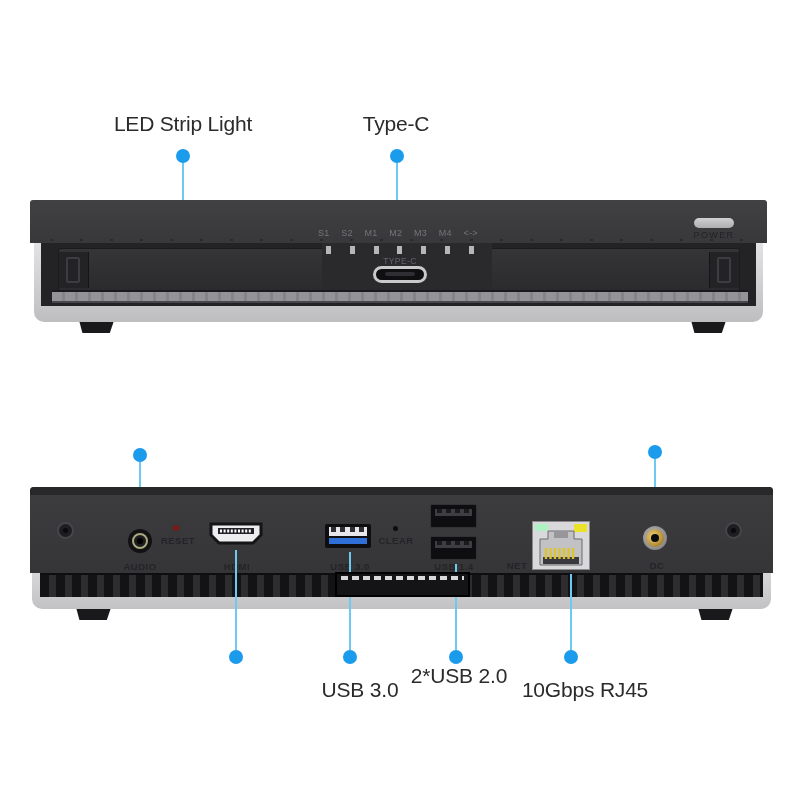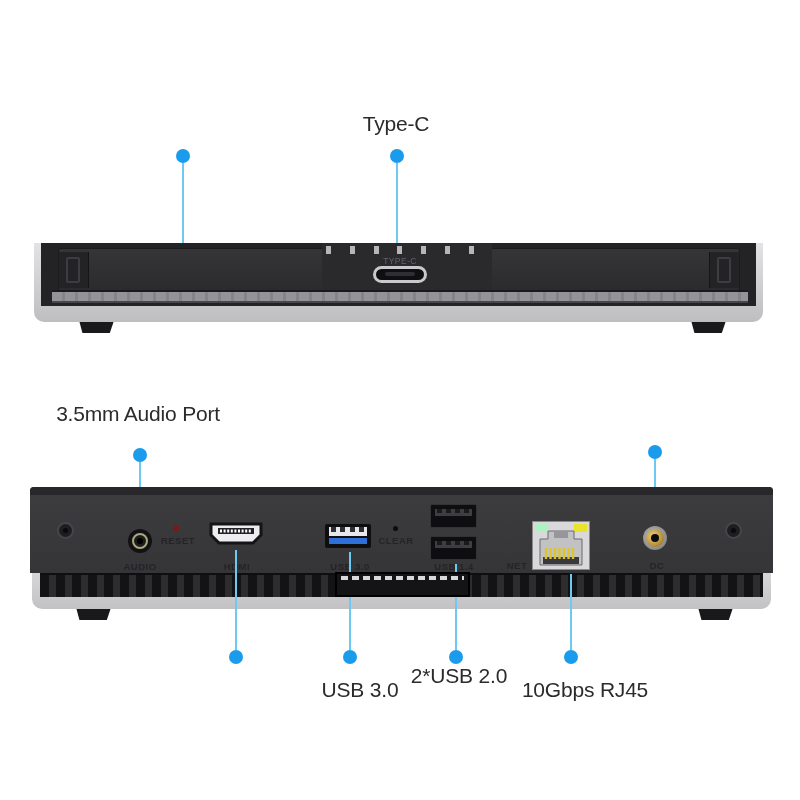--- a/index.html
+++ b/index.html
@@ -109,27 +109,42 @@
   .dc-jack { position:absolute; left:613px; top:39px; width:24px; height:24px; border-radius:50%; background:radial-gradient(circle at 45% 45%,#c9c9cb,#6d6d6f); }
   .dc-gold { position:absolute; left:3px; top:3px; width:18px; height:18px; border-radius:50%; background:radial-gradient(circle at 40% 40%,#ecd27c,#b68f36 62%,#6e591d); }
   .dc-hole { position:absolute; left:5px; top:5px; width:8px; height:8px; border-radius:50%; background:#0c0c0e; }
   .foot-rl { left:45px; top:122px; } .foot-rr { left:667px; top:122px; }
 </style>
 </head>
 <body>
 
 <div class="canvas">
 
+  <div class="callout-label" style="left:183px; top:112px;">LED Strip Light</div>
   <div class="callout-label" style="left:396px; top:112px;">Type-C</div>
   <div class="dot" style="left:176px; top:149px;"></div>
   <div class="dot" style="left:390px; top:149px;"></div>
   <div class="cline" style="left:182px; top:163px; height:131px;"></div>
   <div class="cline" style="left:396px; top:163px; height:104px;"></div>
 
   <div class="front-device">
+    <div class="fd-top">
+      <div class="indicator-labels">
+        <span>S1</span>
+        <span>S2</span>
+        <span>M1</span>
+        <span>M2</span>
+        <span>M3</span>
+        <span>M4</span>
+        <span>&lt;-&gt;</span>
+      </div>
+      <div class="power-btn"></div>
+      <div class="power-label">POWER</div>
+      <div class="screw-dots"></div>
+    </div>
     <div class="fd-body">
       <div class="fd-recess">
         <div class="tray tray-left">
           <div class="tray-latch latch-left">
               <div class="latch-handle"></div>
             </div>
         </div>
         <div class="tray tray-right">
           <div class="tray-latch latch-right">
               <div class="latch-handle"></div>
@@ -150,21 +165,20 @@
               <div class="typec-slot"></div>
             </div>
         </div>
         <div class="led-strip"></div>
       </div>
     </div>
     <div class="foot foot-fl"></div>
     <div class="foot foot-fr"></div>
   </div>
 
-  <div class="callout-label" style="left:138px; top:402px;">3.5mm Audio Port</div>
   <div class="dot" style="left:133px; top:448px;"></div>
   <div class="dot" style="left:648px; top:445px;"></div>
   <div class="cline" style="left:139px; top:462px; height:80px;"></div>
   <div class="cline" style="left:654px; top:459px; height:78px;"></div>
 
   <div class="rear-device">
     <div class="rd-silver"></div>
     <div class="rd-panel">
       <div class="rd-top-edge"></div>
 

